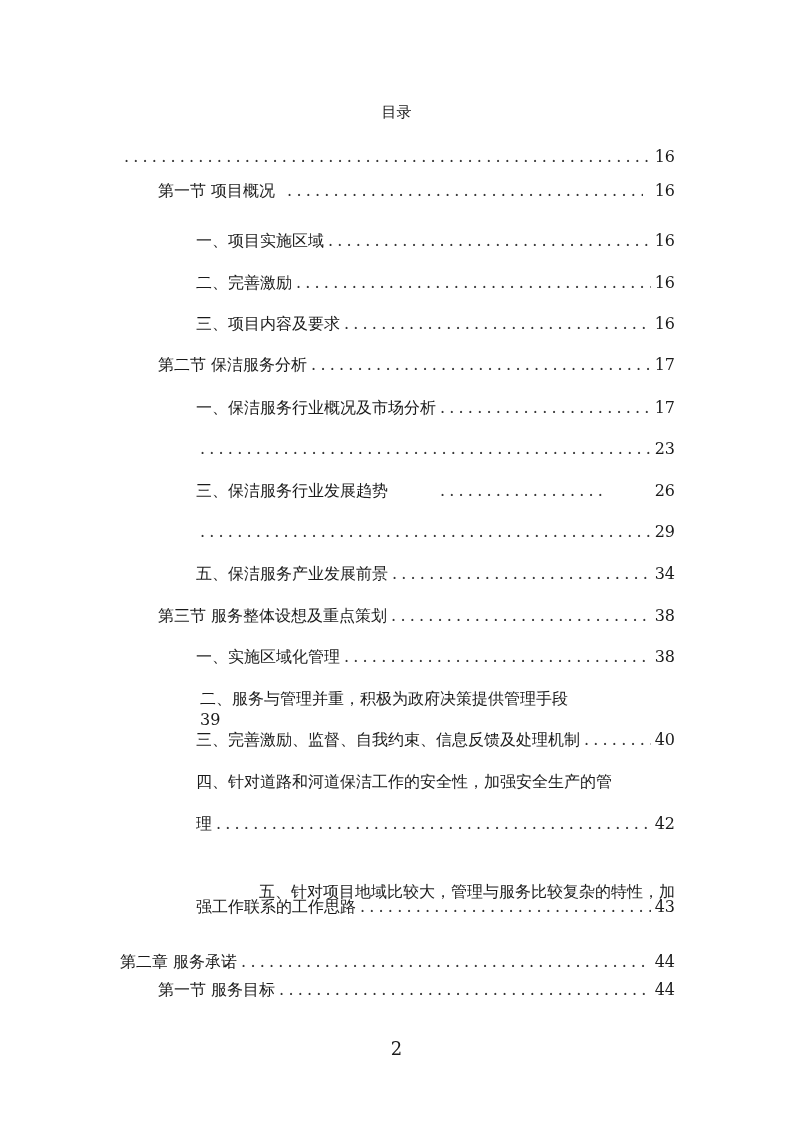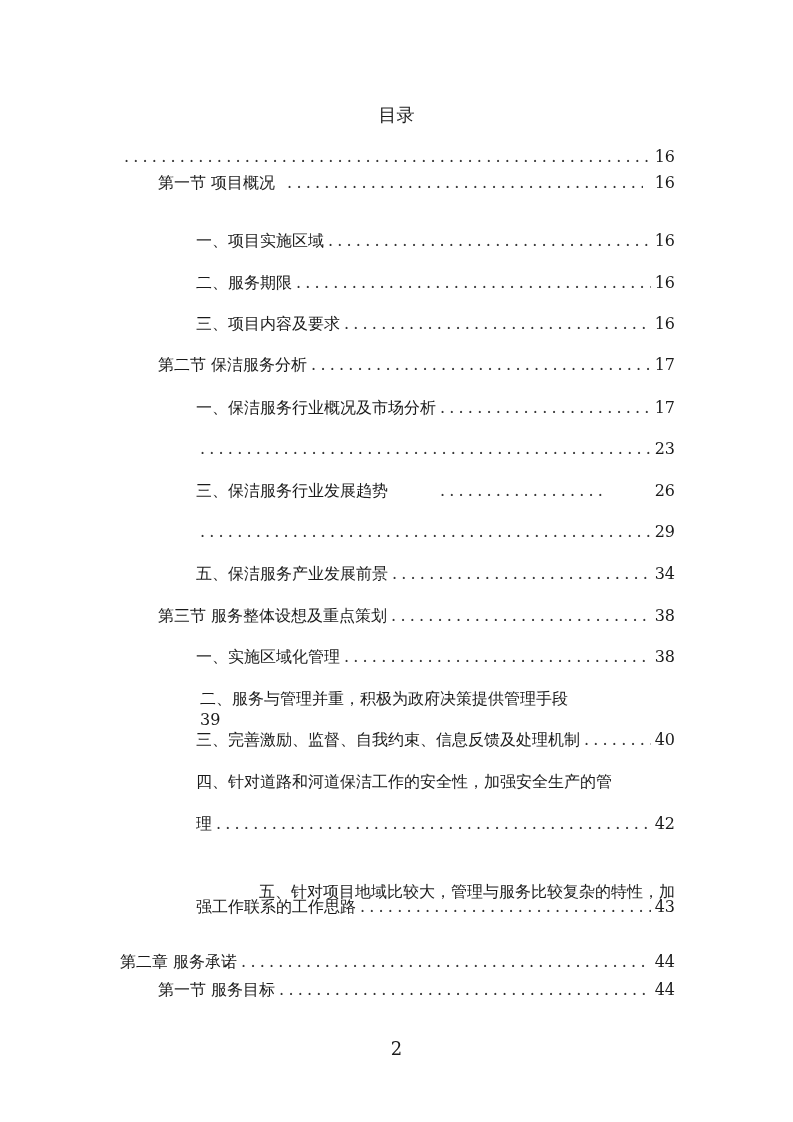--- a/index.html
+++ b/index.html
@@ -1,18 +1,18 @@
 <!DOCTYPE html>
 <html><head>
 <meta charset="utf-8">
 <style>
   html, body { margin:0; padding:0; background:#ffffff; }
   body { width:793px; height:1122px; position:relative; overflow:hidden;
          font-family:"DejaVu Serif","Liberation Serif",serif; color:#1a1a1a; }
-  .title { position:absolute; top:103px; left:0; width:793px; text-align:center; font-size:18px; }
+  .title { position:absolute; top:103px; left:0; width:793px; text-align:center; font-size:15px; }
   .toc { position:absolute; top:137px; left:0; width:793px; }
   .row { position:absolute; height:24px; display:flex; align-items:baseline; font-size:16px; white-space:nowrap; }
   .row .label { flex:0 0 auto; }
   .row .dots { flex:1 1 auto; overflow:hidden; letter-spacing:4.2px; margin:0 4px 0 4px; color:#333; }
   .row .page { flex:0 0 auto; text-align:right; }
   .row.nodots .label { white-space:nowrap; }
   .lvl1 { left:120px; width:555px; }
   .lvl2 { left:158px; width:517px; }
   .lvl3 { left:196px; width:479px; }
   .pagenum { position:absolute; top:1038px; left:0; width:793px; text-align:center; font-size:18px; }
@@ -20,32 +20,32 @@
 </head>
 <body>
 
 <div class="title">目录</div>
 
 <div class="toc" id="toc">
     <div class="row lvl1" style="top: 10px;">
       <span class="dots">........................................................................................................................</span>
       <span class="page">16</span>
     </div>
-    <div class="row lvl2" style="top: 36px; gap: 8px;">
+    <div class="row lvl2" style="top: 44px; gap: 8px;">
       <span class="label">第一节 项目概况</span>
       <span class="dots">........................................................................................................................</span>
       <span class="page">16</span>
     </div>
     <div class="row lvl3" style="top: 94px;">
       <span class="label">一、项目实施区域</span>
       <span class="dots">........................................................................................................................</span>
       <span class="page">16</span>
     </div>
     <div class="row lvl3" style="top: 136px;">
-      <span class="label">二、服务期限</span>
+      <span class="label">二、完善激励</span>
       <span class="dots">........................................................................................................................</span>
       <span class="page">16</span>
     </div>
     <div class="row lvl3" style="top: 177px;">
       <span class="label">三、项目内容及要求</span>
       <span class="dots">........................................................................................................................</span>
       <span class="page">16</span>
     </div>
     <div class="row lvl2" style="top: 218px;">
       <span class="label">第二节 保洁服务分析</span>

